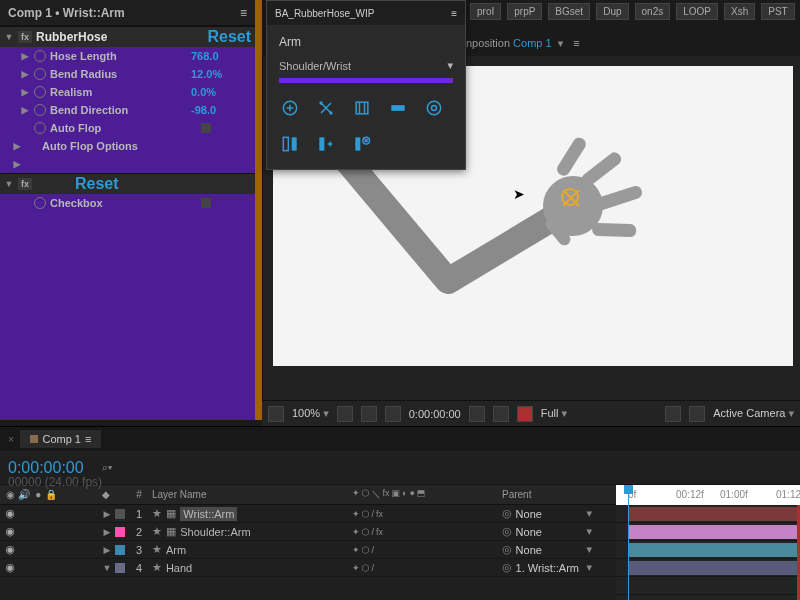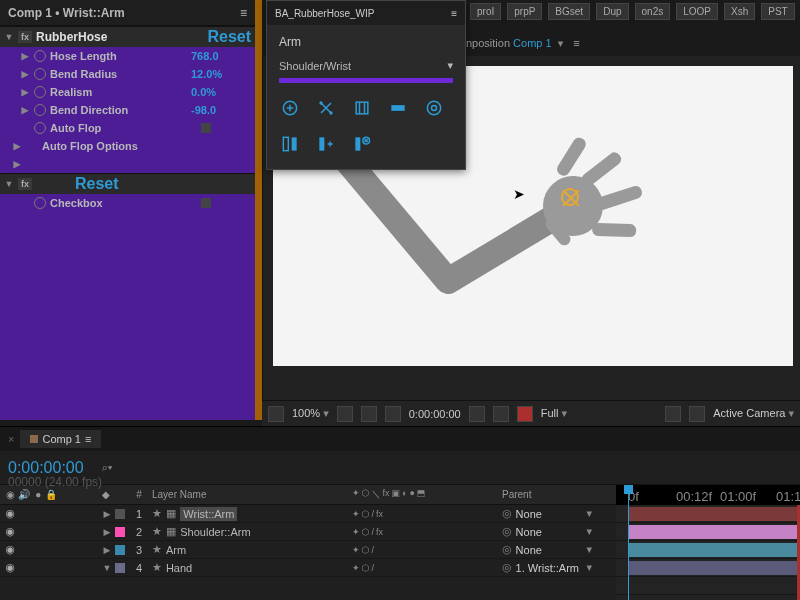--- a/index.html
+++ b/index.html
@@ -91,21 +91,21 @@
   .parent-dd { color: #ccc; display: flex; align-items: center; gap: 4px; }
   .parent-dd::before { content: "◎"; color: #888; }
   .parent-dd::after { content: " ▾"; color: #888; margin-left: auto; }
   .switches { display: flex; gap: 2px; font-size: 9px; color: #888; }
   
   .prop-sub { padding-left: 120px; height: 18px; display: flex; align-items: center; gap: 10px; color: #ccc; }
   .prop-sub .pv { color: #2e9bd6; }
   
   
   .tl-right { position: absolute; left: 616px; top: 58px; width: 184px; height: 116px; background: #232323; }
-  .tl-ruler { height: 20px; background: #000000; display: flex; font-size: 13px; color: #888; position: relative; }
+  .tl-ruler { height: 20px; background: #ffffff; display: flex; font-size: 10px; color: #888; position: relative; }
   .tl-ruler span { position: absolute; top: 4px; }
   .playhead { position: absolute; left: 12px; top: 0; width: 1px; height: 116px; background: #2e9bd6; }
   .playhead::before { content: ""; position: absolute; top: 0; left: -4px; width: 9px; height: 9px; background: #2e9bd6; }
   .layer-bar { height: 18px; border-bottom: 1px solid #171717; position: relative; }
   .bar { position: absolute; top: 2px; height: 14px; left: 12px; right: 0; }
   .bar.c1 { background: #7a3a3a; }
   .bar.c2 { background: #c583c5; }
   .bar.c3 { background: #4a8a9e; }
   .bar.c4 { background: #5a5a7a; }
   

